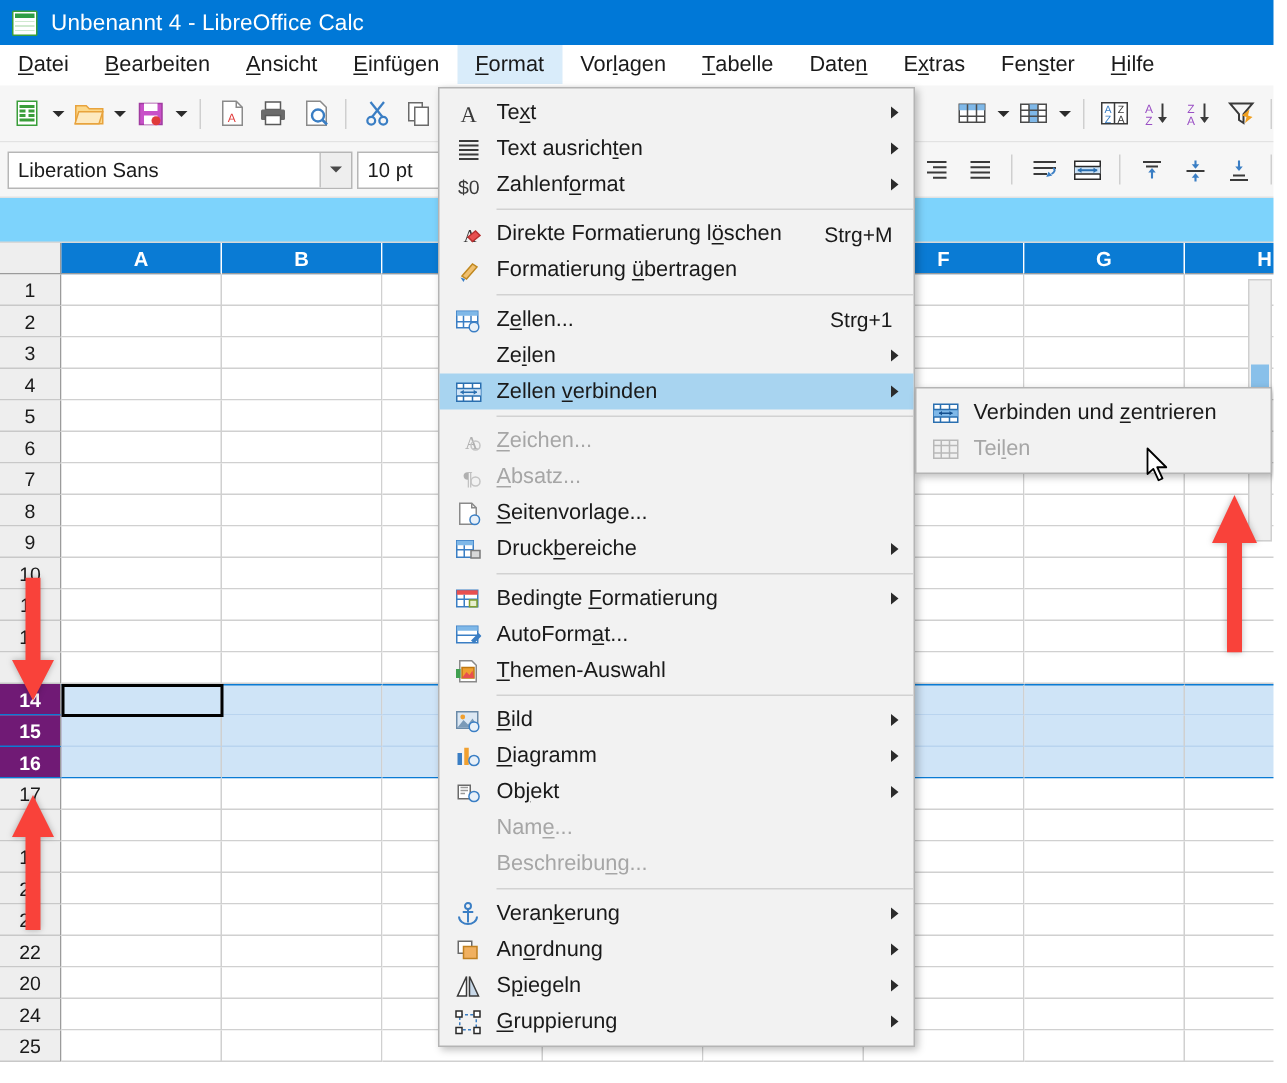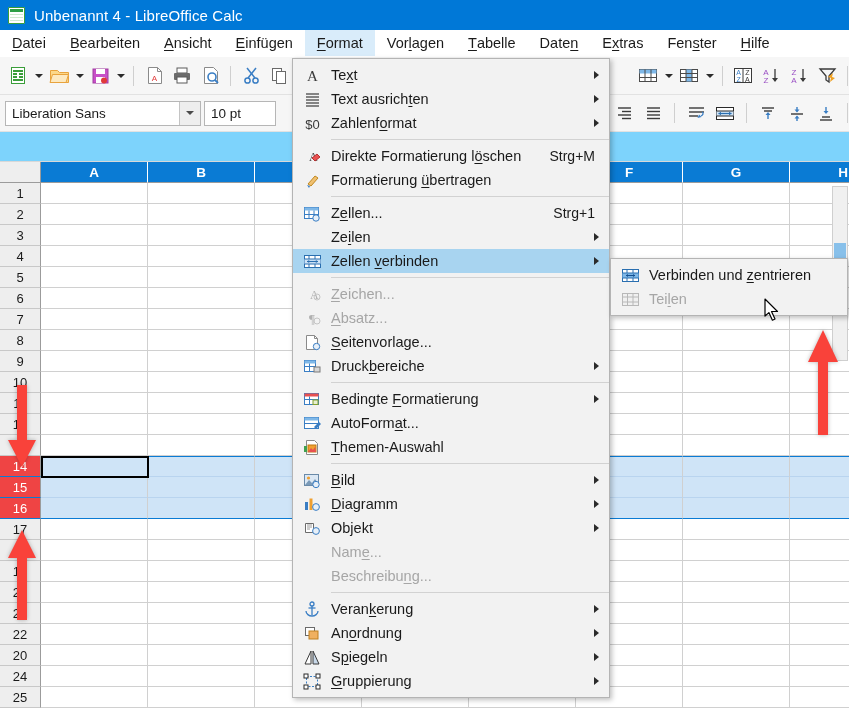--- a/index.html
+++ b/index.html
@@ -75,21 +75,21 @@
   }
   .combo .val { padding: 0 6px; flex: 1; overflow: hidden; white-space: nowrap; }
   .combo .dd {
     width: 21px; align-self: stretch; background: #eeeeee; border-left: 1px solid #c4c4c4;
     display: flex; align-items: center; justify-content: center;
   }
   .combo .dd::after {
     content: ""; border-left: 4px solid transparent; border-right: 4px solid transparent;
     border-top: 4.5px solid #4a4a4a;
   }
-  .font-name { width: 196px; }
+  .font-name { width: 230px; }
   .font-size { width: 72px; }
 
   
   .formulabar {
     height: 30px; background: #7dd3fc; border-bottom: 1px solid #d8d8d8;
     display: flex; align-items: center; padding: 0 5px; gap: 4px; flex-direction: column;
   }
   .namebox { width: 176px; height: 24px; }
   .fbtn {
     width: 23px; height: 24px; display: flex; align-items: center; justify-content: center;
@@ -115,21 +115,21 @@
   }
   .grid-body { display: flex; }
   .rowhead-col { width: 41px; flex: none; }
   .rowhead {
     height: 21px; background: #eeeeee; border-right: 1px solid #9b9b9b;
     border-bottom: 1px solid #c8c8c8;
     display: flex; align-items: center; justify-content: center;
     font-size: 13px; color: #1a1a1a;
   }
   .rowhead.sel {
-    background: #ef4444; color: #ffffff; font-weight: normal;
+    background: #701a75; color: #ffffff; font-weight: bold;
     border-bottom: 1px solid #0a7bd4;
   }
   .cells { flex: 1; position: relative; }
   .grid-row { display: flex; height: 21px; }
   .cell {
     border-right: 1px solid #d0d0d0; border-bottom: 1px solid #d0d0d0;
     background: #ffffff; flex: none;
   }
   .grid-row.sel .cell { background: #cfe4f7; border-bottom-color: #b9d4ef; }
   .grid-row.sel-top .cell { border-top: 1px solid #0a7bd4; }

